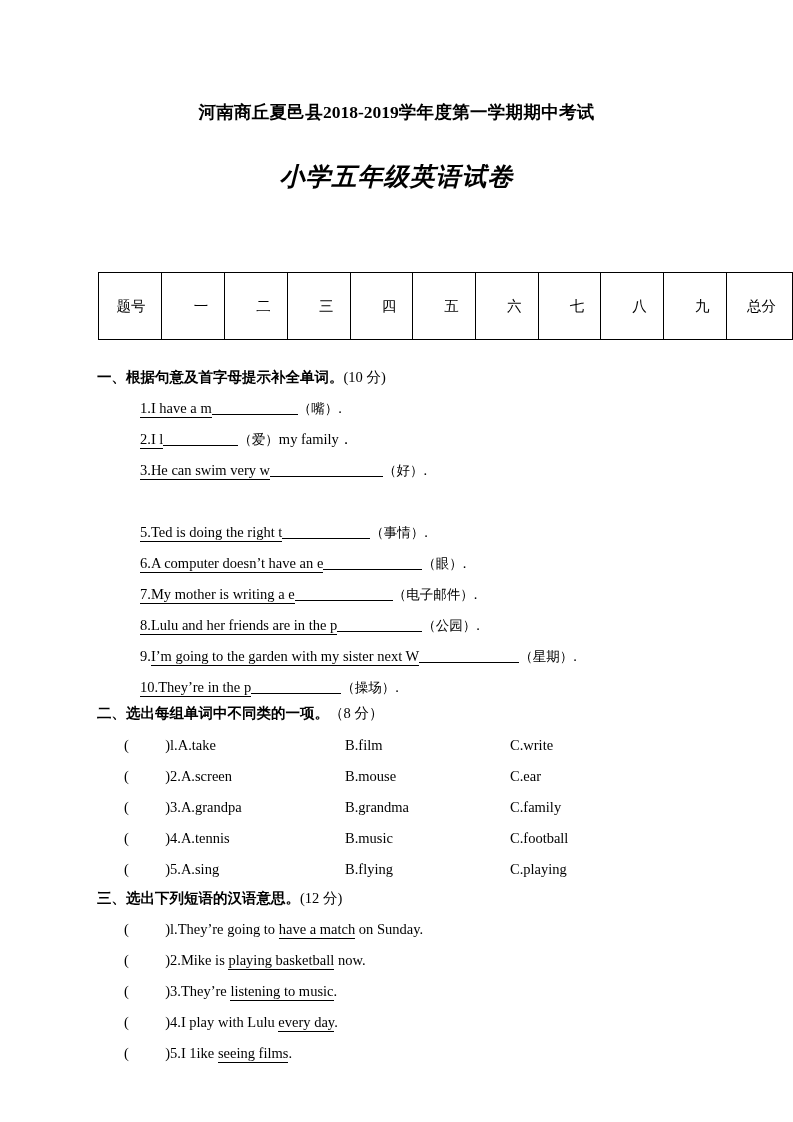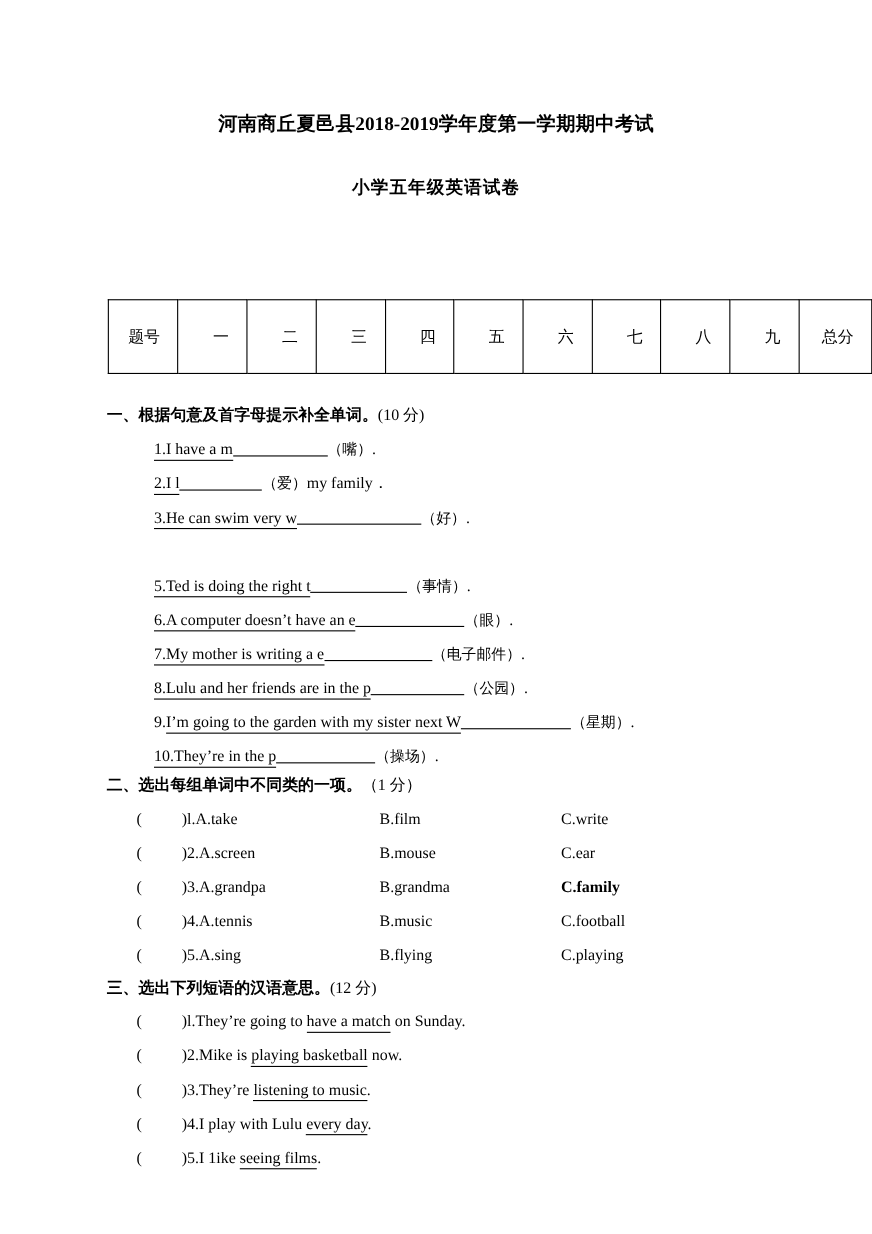--- a/index.html
+++ b/index.html
@@ -40,23 +40,24 @@
     font-weight: bold;
     letter-spacing: 0;
   }
   .title-sub {
     position: absolute;
     left: 0; top: 160px;
     width: 793px;
     text-align: center;
     font-family: "DejaVu Sans", sans-serif;
     font-weight: bold;
-    font-size: 16px;
+    font-size: 25px;
     letter-spacing: 1px;
     white-space: nowrap;
+    font-style: italic;
   }
 
   
   .seat-box {
     position: absolute;
     left: 578px;
     top: 212px;
     width: 135px;
     height: 52px;
     border: 1.6px solid #000;
@@ -219,40 +220,40 @@
 
   <div class="qline" style="left:140px; top:648px;">
     <span>9.</span><span class="blank-pre">I’m going to the garden with my sister next  W</span><span class="blank" style="width:100px;"></span><span class="cn">（星期）</span><span>.</span>
   </div>
 
   <div class="qline" style="left:140px; top:679px;">
     <span class="blank-pre"><span>10.</span><span>They’re in the p</span></span><span class="blank" style="width:90px;"></span><span class="cn">（操场）</span><span>.</span>
   </div>
 
   <div class="section-head" style="top:704px;">
-    <span>二、选出每组单词中不同类的一项。</span><span class="pts">（1 分）</span>
+    <span>二、选出每组单词中不同类的一项。</span><span class="pts">（8 分）</span>
   </div>
 
   <div class="qline" style="left:124px; top:738px;">
     <span class="brk"><span class="op">(</span><span class="cl">)</span></span><span>l.</span><span>A.take</span>
   </div>
   <div class="qline opt-b" style="left:345px; top:738px;">B.film</div>
   <div class="qline opt-c" style="left:510px; top:738px;">C.write</div>
 
   <div class="qline" style="left:124px; top:769px;">
     <span class="brk"><span class="op">(</span><span class="cl">)</span></span><span>2.</span><span>A.screen</span>
   </div>
   <div class="qline opt-b" style="left:345px; top:769px;text-align:right;">B.mouse</div>
   <div class="qline opt-c" style="left:510px; top:769px;">C.ear</div>
 
   <div class="qline" style="left:124px; top:800px;">
     <span class="brk"><span class="op">(</span><span class="cl">)</span></span><span>3.</span><span>A.grandpa</span>
   </div>
   <div class="qline opt-b" style="left:345px; top:800px;">B.grandma</div>
-  <div class="qline opt-c" style="left:510px; top:800px;font-weight:bold;">C.family</div>
+  <div class="qline opt-c" style="left:510px; top:800px;">C.family</div>
 
   <div class="qline" style="left:124px; top:831px;">
     <span class="brk"><span class="op">(</span><span class="cl">)</span></span><span>4.</span><span>A.tennis</span>
   </div>
   <div class="qline opt-b" style="left:345px; top:831px;">B.music</div>
   <div class="qline opt-c" style="left:510px; top:831px;">C.football</div>
 
   <div class="qline" style="left:124px; top:862px;">
     <span class="brk"><span class="op">(</span><span class="cl">)</span></span><span>5.</span><span>A.sing</span>
   </div>

